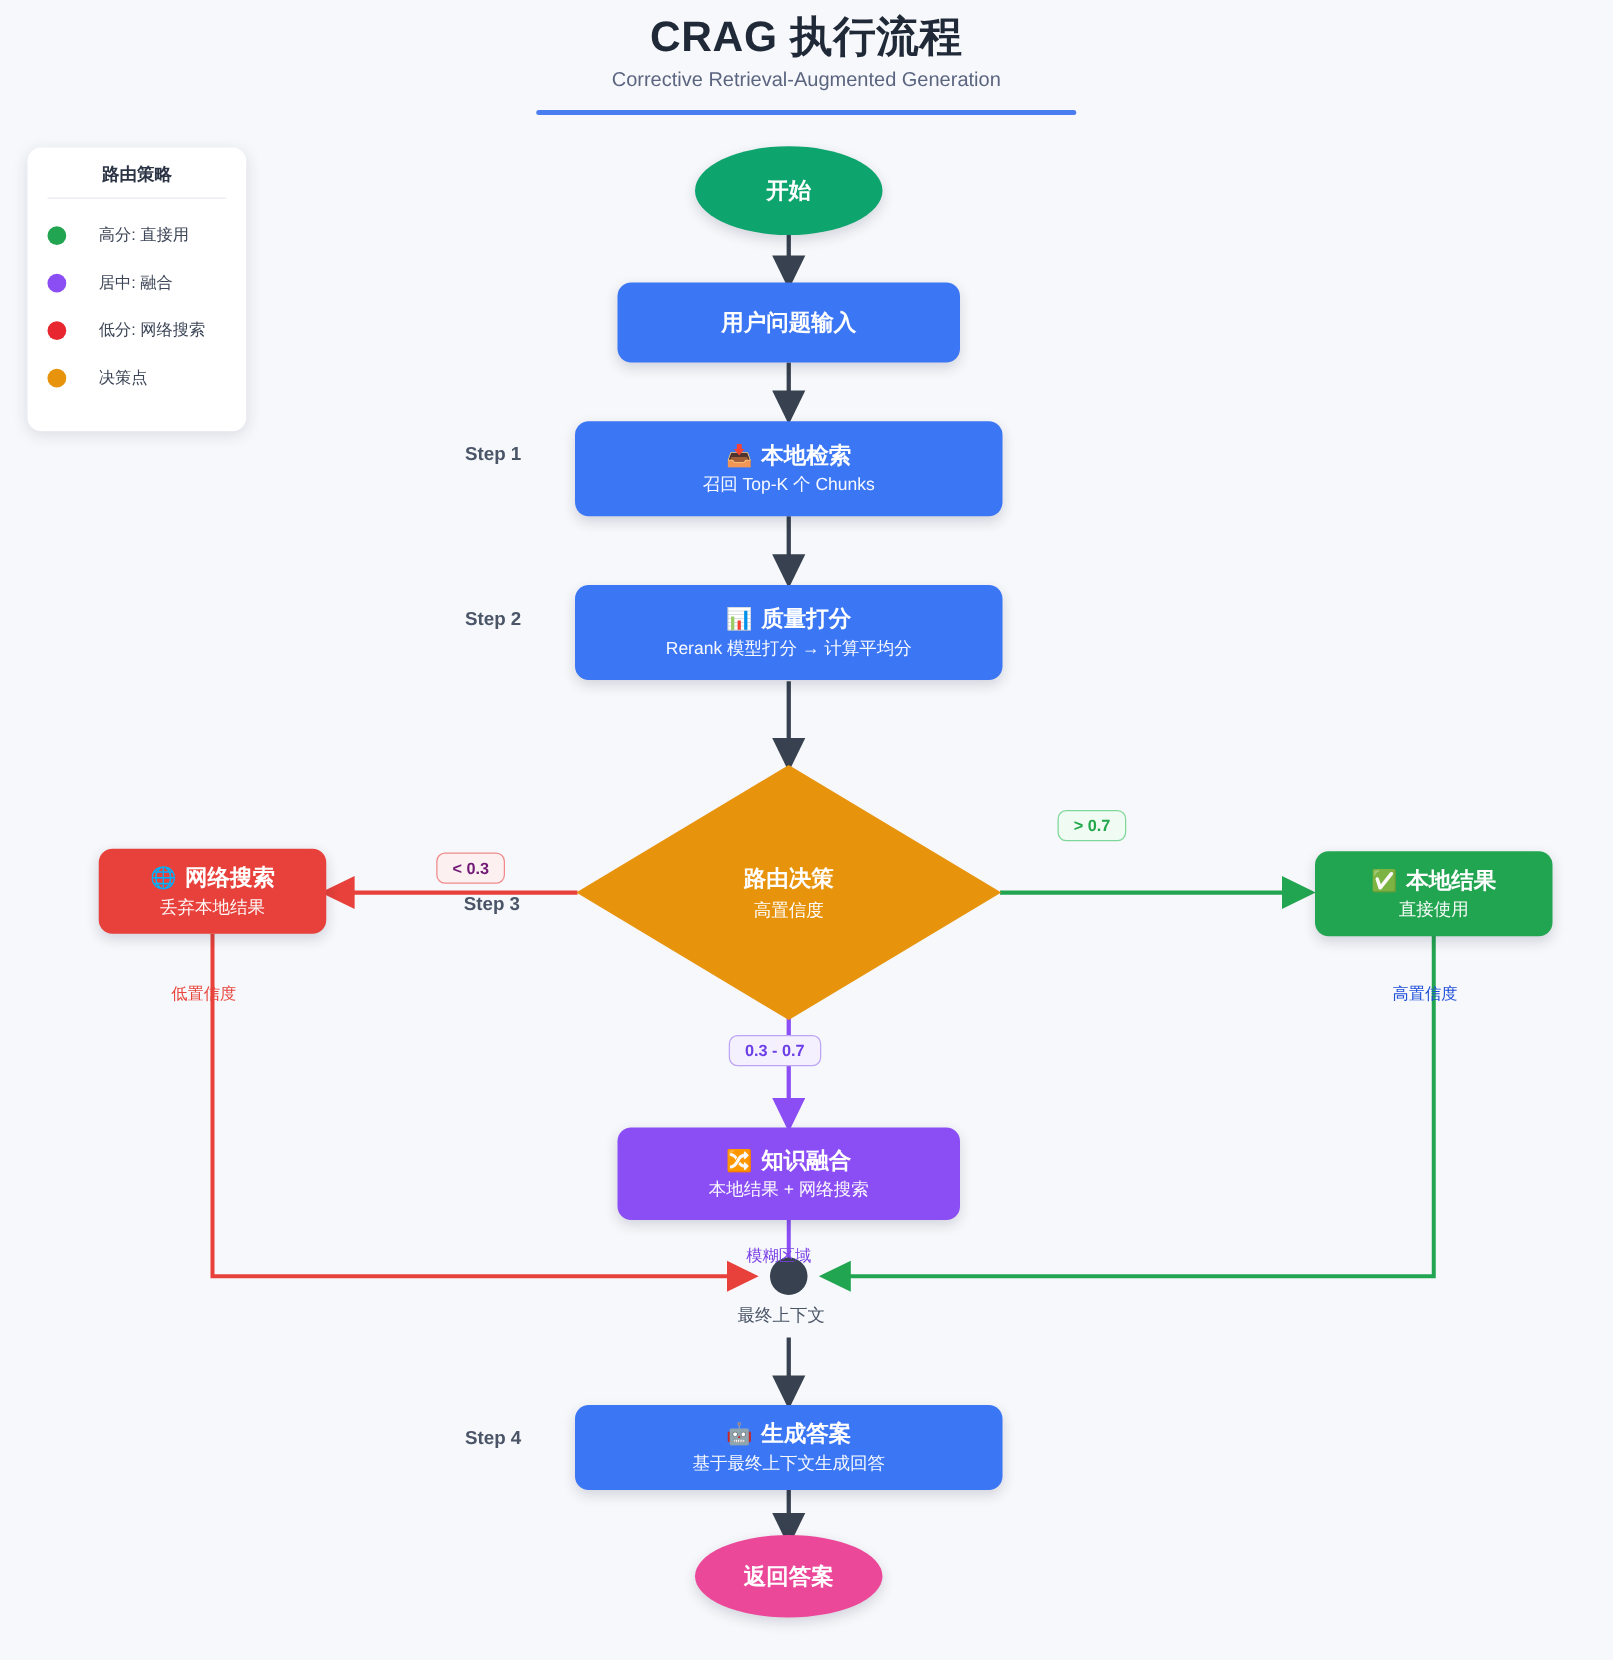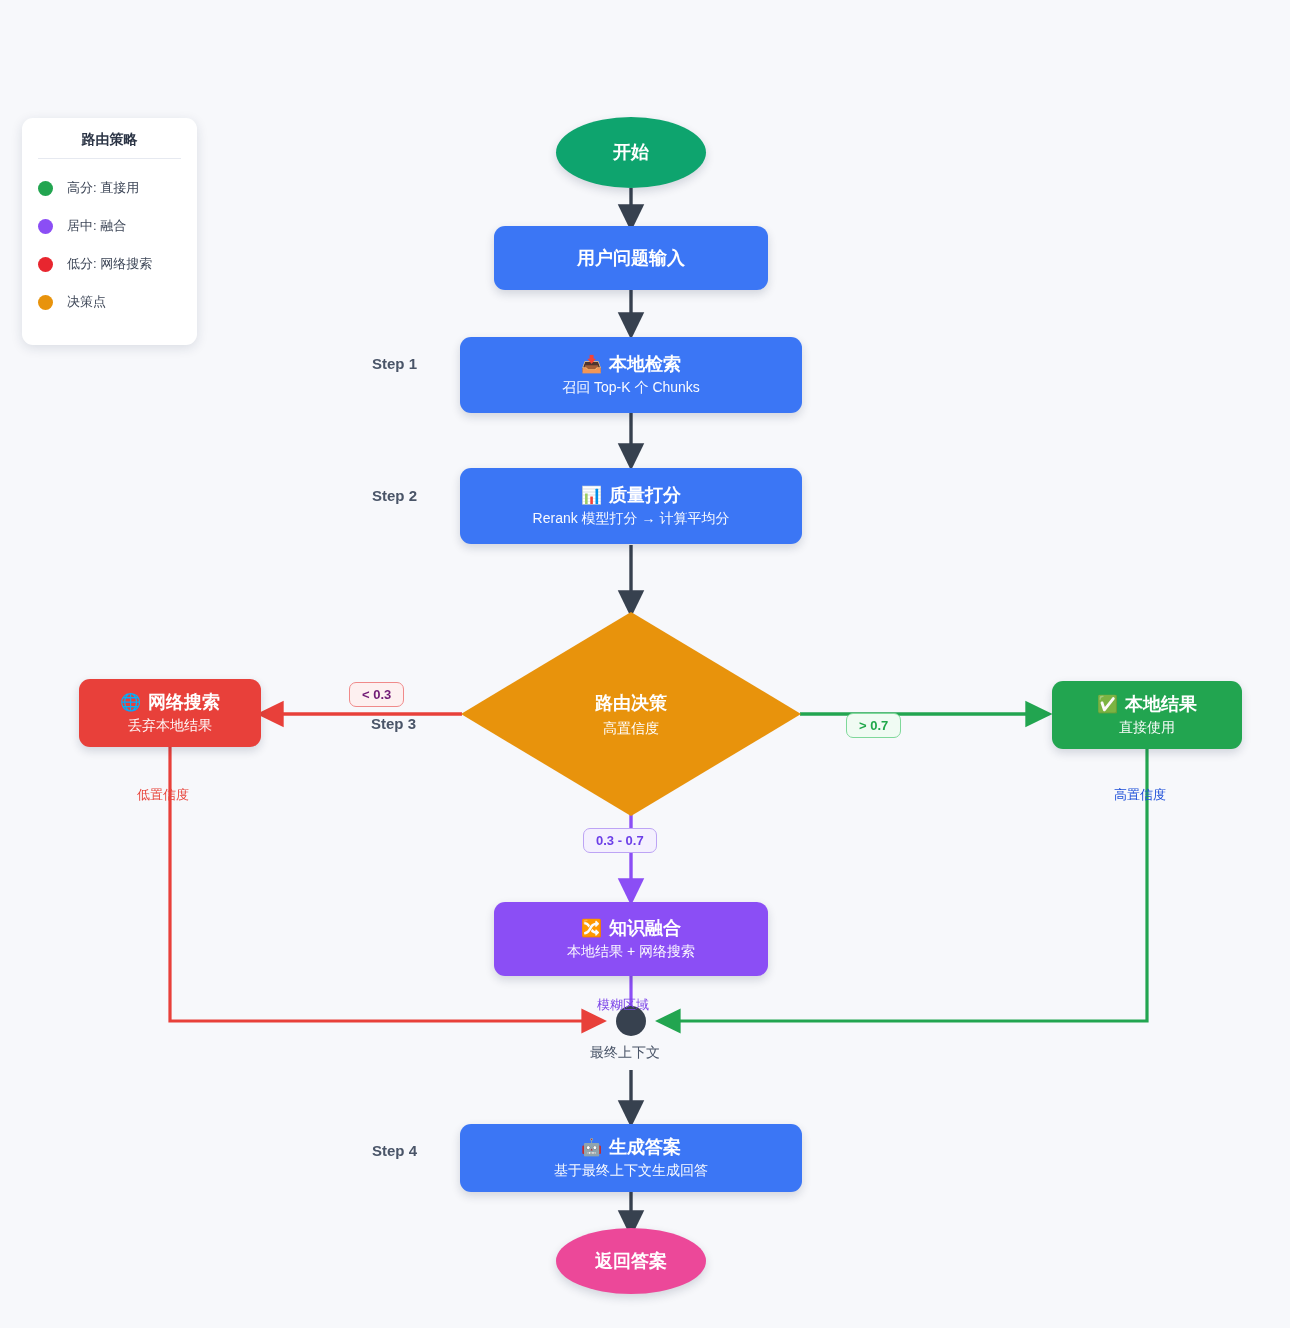--- a/index.html
+++ b/index.html
@@ -65,21 +65,21 @@
     font-size: 14px;
     font-weight: bold;
     color: #2b3445;
     padding-bottom: 9px;
     border-bottom: 1px solid #e6e9f0;
     margin-bottom: 10px;
   }
   .legend-row {
     display: flex;
     align-items: center;
-    gap: 14px;
+    gap: 26px;
     margin: 20px 0;
   }
   .legend-dot {
     width: 15px; height: 15px;
     border-radius: 50%;
     flex: none;
   }
   .legend-label {
     font-size: 13px;
     color: #3d4657;
@@ -182,20 +182,25 @@
     width: 30px; height: 30px;
     border-radius: 50%;
     background: #37414f;
   }
 </style>
 </head>
 <body>
 
 <div id="stage">
 
+  <div class="header">
+    <div class="title">CRAG 执行流程</div>
+    <div class="subtitle">Corrective Retrieval-Augmented Generation</div>
+    <div class="rule"></div>
+  </div>
 
   <div class="legend">
     <div class="legend-title">路由策略</div>
     <div class="legend-row">
       <span class="legend-dot" style="background:#22a550"></span>
       <span class="legend-label">高分: 直接用</span>
     </div>
     <div class="legend-row">
       <span class="legend-dot" style="background:#8b4ef5"></span>
       <span class="legend-label">居中: 融合</span>
@@ -328,20 +333,20 @@
 
   <div class="node ellipse" style="left:556px; top:1228px; width:150px; height:66px; background:#ec4899;">
     <div class="n-title">
       <span>返回答案</span>
     </div>
   </div>
 
   <div class="badge badge-red" style="left:349px; top:682px;">&lt; 0.3</div>
   <div class="step-label" style="left:371px; top:715px;">Step 3</div>
 
-  <div class="badge badge-green" style="left:846px; top:713px;">&gt; 0.7</div>
+  <div class="badge badge-green" style="left:846px; top:648px;">&gt; 0.7</div>
 
   <div class="badge badge-purple" style="left:583px; top:828px;">0.3 - 0.7</div>
 
   <div class="edge-text et-red" style="left:137px; top:786px;">低置信度</div>
   <div class="edge-text et-green" style="left:1114px; top:786px;">高置信度</div>
 
 </div>
 
 </body></html>

